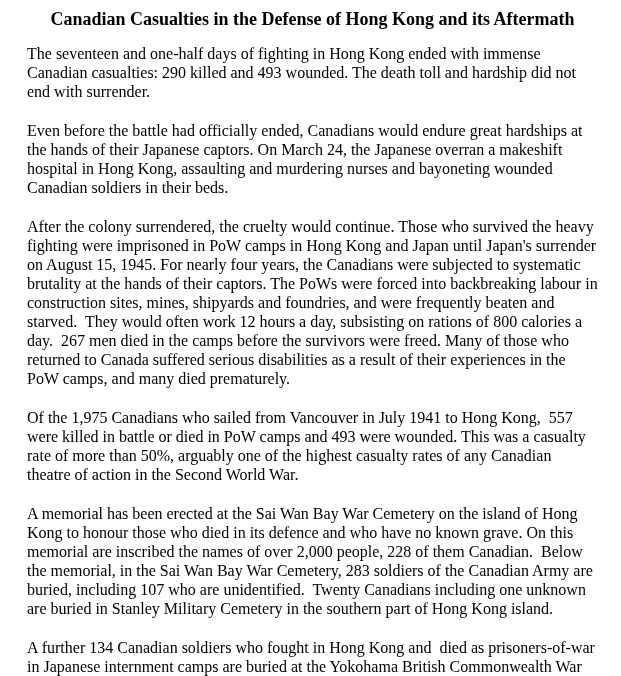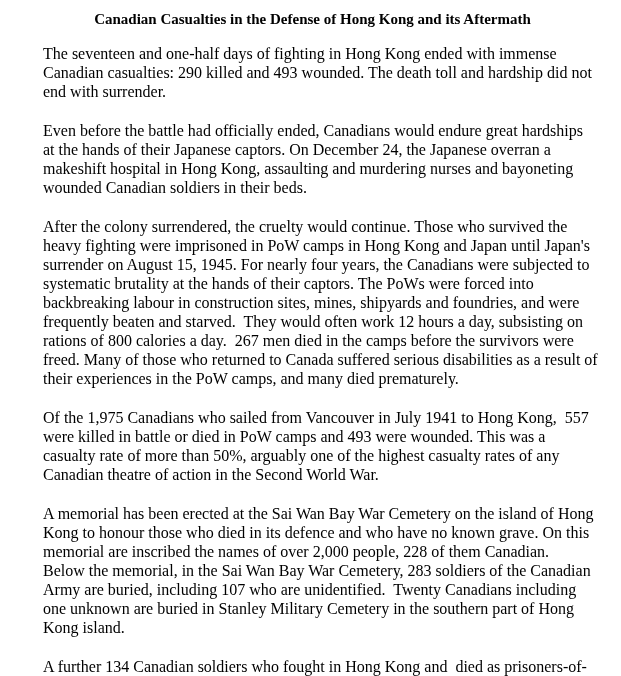--- a/index.html
+++ b/index.html
@@ -16,44 +16,44 @@
     line-height: 19px;
   }
   .page {
     box-sizing: border-box;
     width: 621px;
     min-height: 676px;
     padding: 10px 23px 0 27px;
     background: #ffffff;
   }
   .doc-title {
-    font-size: 15px;
+    font-size: 18px;
     font-weight: bold;
     text-align: center;
     margin: 0 0 15px 0;
     line-height: 19px;
   }
   .doc-paragraph {
-    margin: 0 0 20px 16px;
+    margin: 0 0 20px 0;
     white-space: pre-wrap;
     text-align: left;
   }
   .doc-paragraph:last-child {
     margin-bottom: 0;
   }
 </style>
 </head>
 <body>
 
 <div class="page">
   <h1 class="doc-title">Canadian Casualties in the Defense of Hong Kong and its Aftermath</h1>
 
   <p class="doc-paragraph">The seventeen and one-half days of fighting in Hong Kong ended with immense Canadian casualties: 290 killed and 493 wounded. The death toll and hardship did not end with surrender.</p>
 
-  <p class="doc-paragraph">Even before the battle had officially ended, Canadians would endure great hardships at the hands of their Japanese captors. On December 24, the Japanese overran a makeshift hospital in Hong Kong, assaulting and murdering nurses and bayoneting wounded Canadian soldiers in their beds.</p>
+  <p class="doc-paragraph">Even before the battle had officially ended, Canadians would endure great hardships at the hands of their Japanese captors. On March 24, the Japanese overran a makeshift hospital in Hong Kong, assaulting and murdering nurses and bayoneting wounded Canadian soldiers in their beds.</p>
 
   <p class="doc-paragraph">After the colony surrendered, the cruelty would continue. Those who survived the heavy fighting were imprisoned in PoW camps in Hong Kong and Japan until Japan's surrender on August 15, 1945. For nearly four years, the Canadians were subjected to systematic brutality at the hands of their captors. The PoWs were forced into backbreaking labour in construction sites, mines, shipyards and foundries, and were frequently beaten and starved.  They would often work 12 hours a day, subsisting on rations of 800 calories a day.  267 men died in the camps before the survivors were freed. Many of those who returned to Canada suffered serious disabilities as a result of their experiences in the PoW camps, and many died prematurely.</p>
 
   <p class="doc-paragraph">Of the 1,975 Canadians who sailed from Vancouver in July 1941 to Hong Kong,  557 were killed in battle or died in PoW camps and 493 were wounded. This was a casualty rate of more than 50%, arguably one of the highest casualty rates of any Canadian theatre of action in the Second World War.</p>
 
   <p class="doc-paragraph">A memorial has been erected at the Sai Wan Bay War Cemetery on the island of Hong Kong to honour those who died in its defence and who have no known grave. On this memorial are inscribed the names of over 2,000 people, 228 of them Canadian.  Below the memorial, in the Sai Wan Bay War Cemetery, 283 soldiers of the Canadian Army are buried, including 107 who are unidentified.  Twenty Canadians including one unknown are buried in Stanley Military Cemetery in the southern part of Hong Kong island.</p>
 
   <p class="doc-paragraph">A further 134 Canadian soldiers who fought in Hong Kong and  died as prisoners-of-war in Japanese internment camps are buried at the Yokohama British Commonwealth War Cemetery, located at Hodogaya near Yokohama, Japan.</p>
 </div>
 

